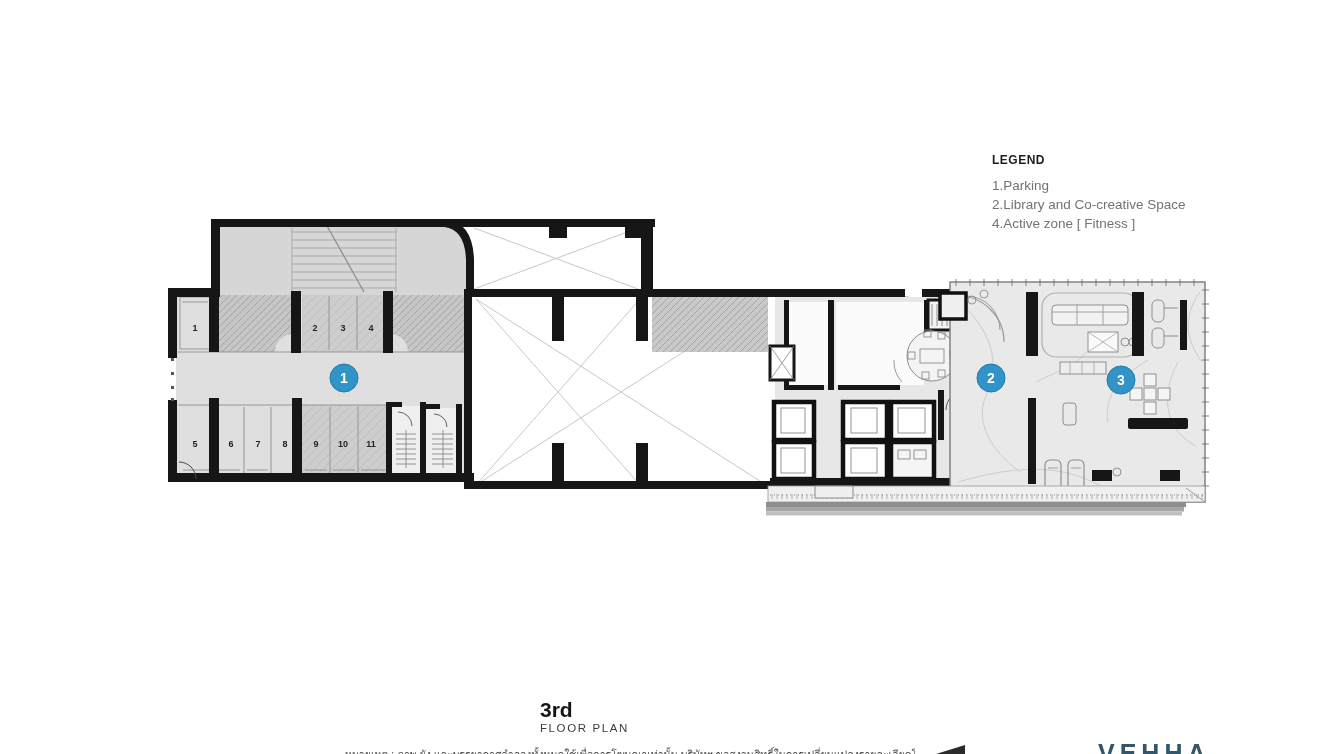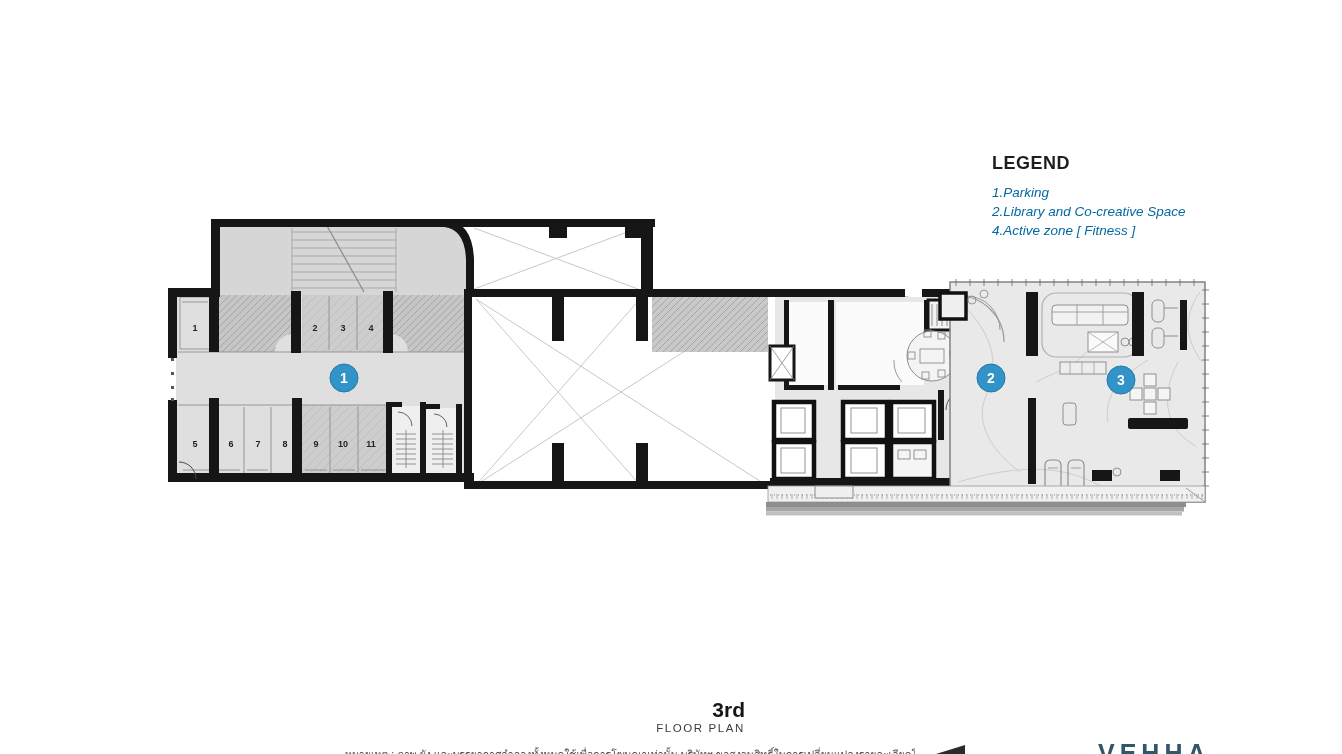--- a/index.html
+++ b/index.html
@@ -2,23 +2,23 @@
 <html><head>
 <meta charset="utf-8">
 <style>
   html,body{margin:0;padding:0;}
   body{
     width:1342px;height:754px;position:relative;overflow:hidden;
     background:#ffffff;font-family:"Liberation Sans", sans-serif;
   }
   .plan-svg{position:absolute;left:0;top:0;}
   .legend{position:absolute;left:992px;top:153px;color:#1e1e1e;}
-  .legend-title{font-size:18px;font-weight:700;letter-spacing:.5px;margin:0 0 9px 0;}
-  .legend-item{font-size:13.5px;line-height:19px;color:#0369a1;font-style:italic;}
-  .title-block{position:absolute;left:540px;top:698px;width:205px;text-align:right;color:#161616;}
+  .legend-title{font-size:12px;font-weight:700;letter-spacing:.5px;margin:0 0 9px 0;}
+  .legend-item{font-size:13.5px;line-height:19px;color:#737373;}
+  .title-block{position:absolute;left:540px;top:698px;width:205px;text-align:left;color:#161616;}
   .floor-num{font-size:21px;font-weight:700;}
   .floor-sub{font-size:11.5px;letter-spacing:1.6px;color:#3c3c3c;}
   .disclaimer{
     position:absolute;left:345px;top:746px;width:570px;height:8px;
     font-size:10.5px;color:#4c4c4c;white-space:nowrap;overflow:hidden;
   }
   .brand-logo{
     position:absolute;left:1098px;top:739px;
     font-size:25px;font-weight:700;letter-spacing:5px;color:#33566b;
   }

